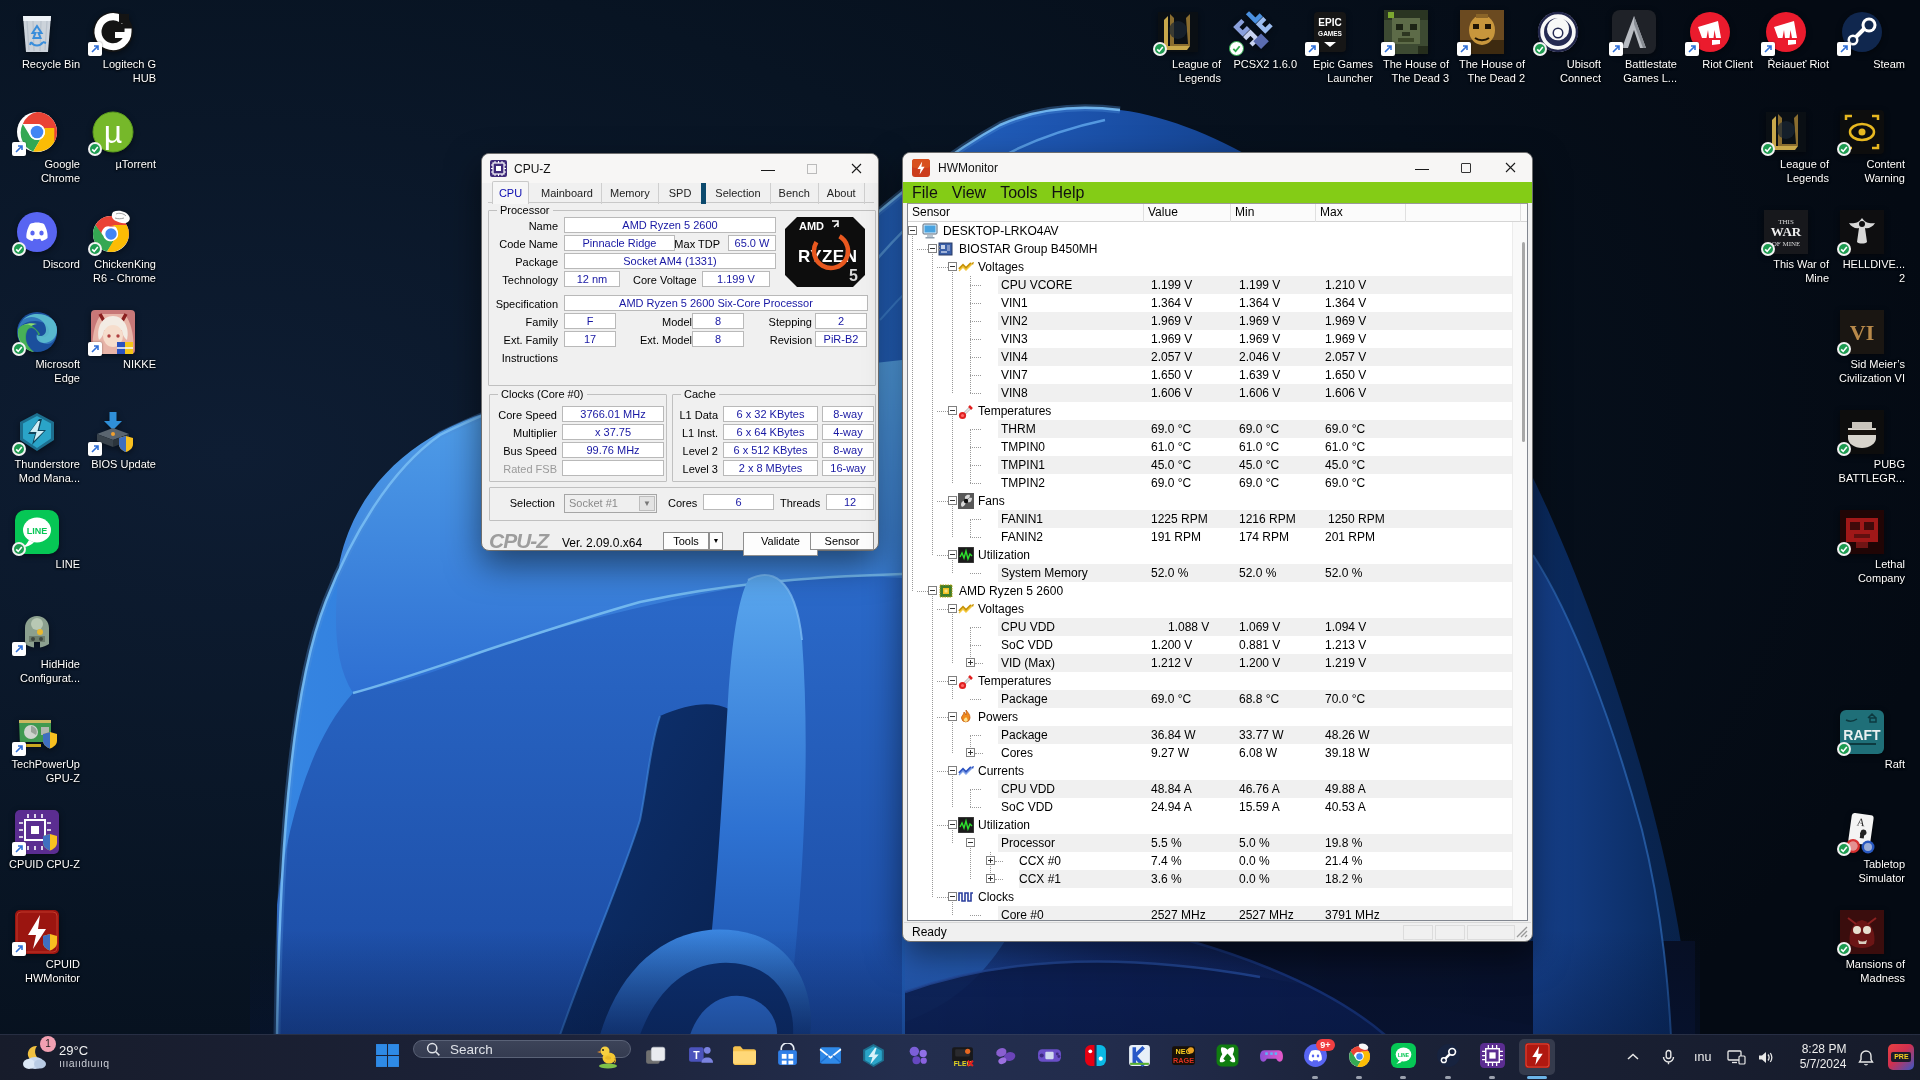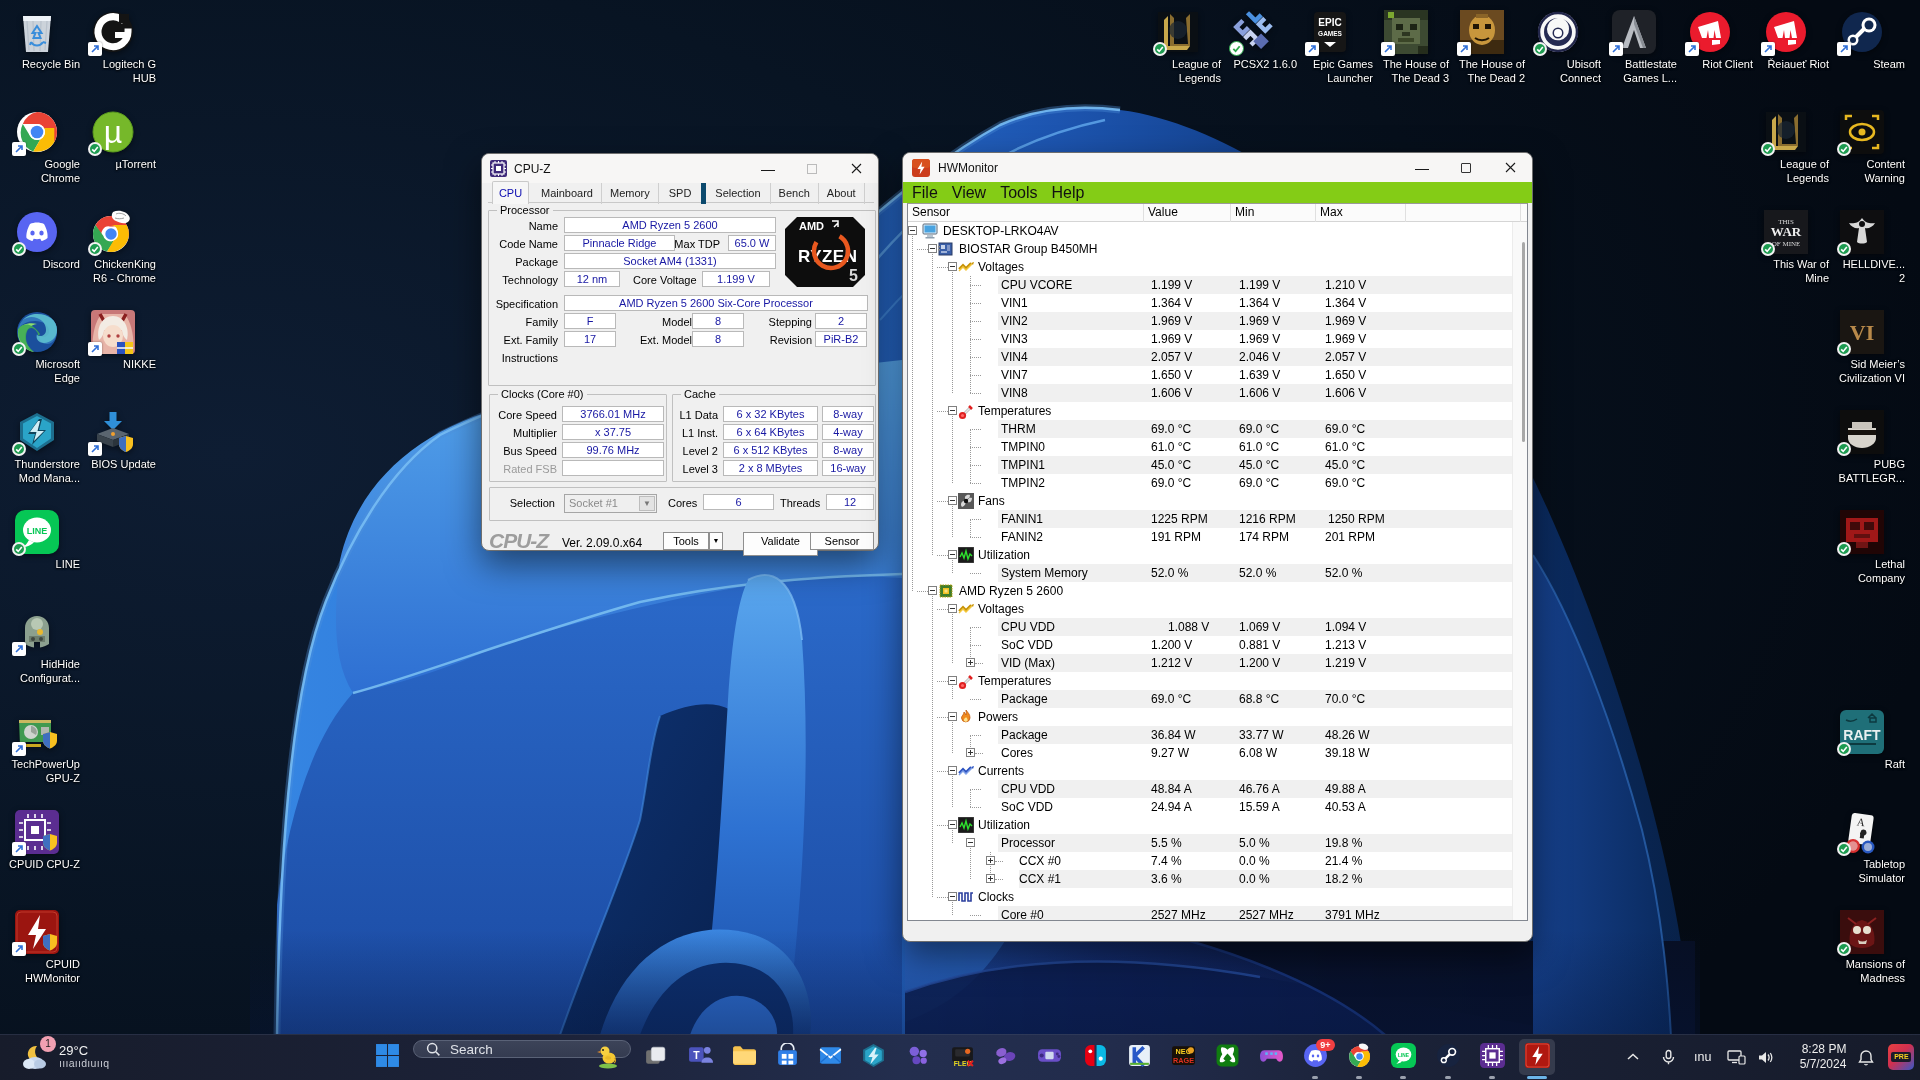--- a/index.html
+++ b/index.html
@@ -1098,20 +1098,28 @@
 <div class="ts" style="left:62px;top:693px;width:11px"></div>
 <div class="row" style="left:93px;top:684px">Core #0</div>
 <div class="cell" style="left:243px;top:684px">2527 MHz</div>
 <div class="cell" style="left:331px;top:684px">2527 MHz</div>
 <div class="cell" style="left:417px;top:684px">3791 MHz</div>
   </div>
   <div class="vsc">
           <div style="position:absolute;left:9px;top:20px;width:3px;height:200px;background:#a8a8a8;border-radius:2px"></div>
         </div>
  </div>
+ <div class="sbar">Ready
+  <div style="position:absolute;right:98px;top:2px;width:30px;height:15px;border:1px solid #dcdcdc"></div>
+  <div style="position:absolute;right:66px;top:2px;width:30px;height:15px;border:1px solid #dcdcdc"></div>
+  <div style="position:absolute;right:16px;top:2px;width:48px;height:15px;border:1px solid #dcdcdc"></div>
+  <svg style="position:absolute;right:3px;bottom:2px" width="12" height="12">
+          <path d="M11,1 L1,11 M11,5 L5,11 M11,9 L9,11" stroke="#9a9a9a" stroke-width="1.3"></path>
+        </svg>
+ </div>
 </div>
 
 <div id="tb"></div>
 <div id="tbl" style="position:absolute;left:0;top:0;width:1920px;height:1080px;z-index:12;pointer-events:none">
 <div style="position:absolute;left:12px;top:1036px;width:220px;height:42px;display:flex;align-items:center">
 <div style="position:relative;width:30px;height:30px;margin-left:7px">
 <svg width="30" height="30" viewBox="0 0 30 30">
             <path d="M18,4 a8,8 0 1 0 4,14 a9,9 0 0 1 -4,-14 Z" fill="#f0c040"></path>
             <ellipse cx="16" cy="21" rx="9" ry="6" fill="#c8d8ee"></ellipse>
             <ellipse cx="10" cy="22" rx="6" ry="5" fill="#dce8f6"></ellipse>

